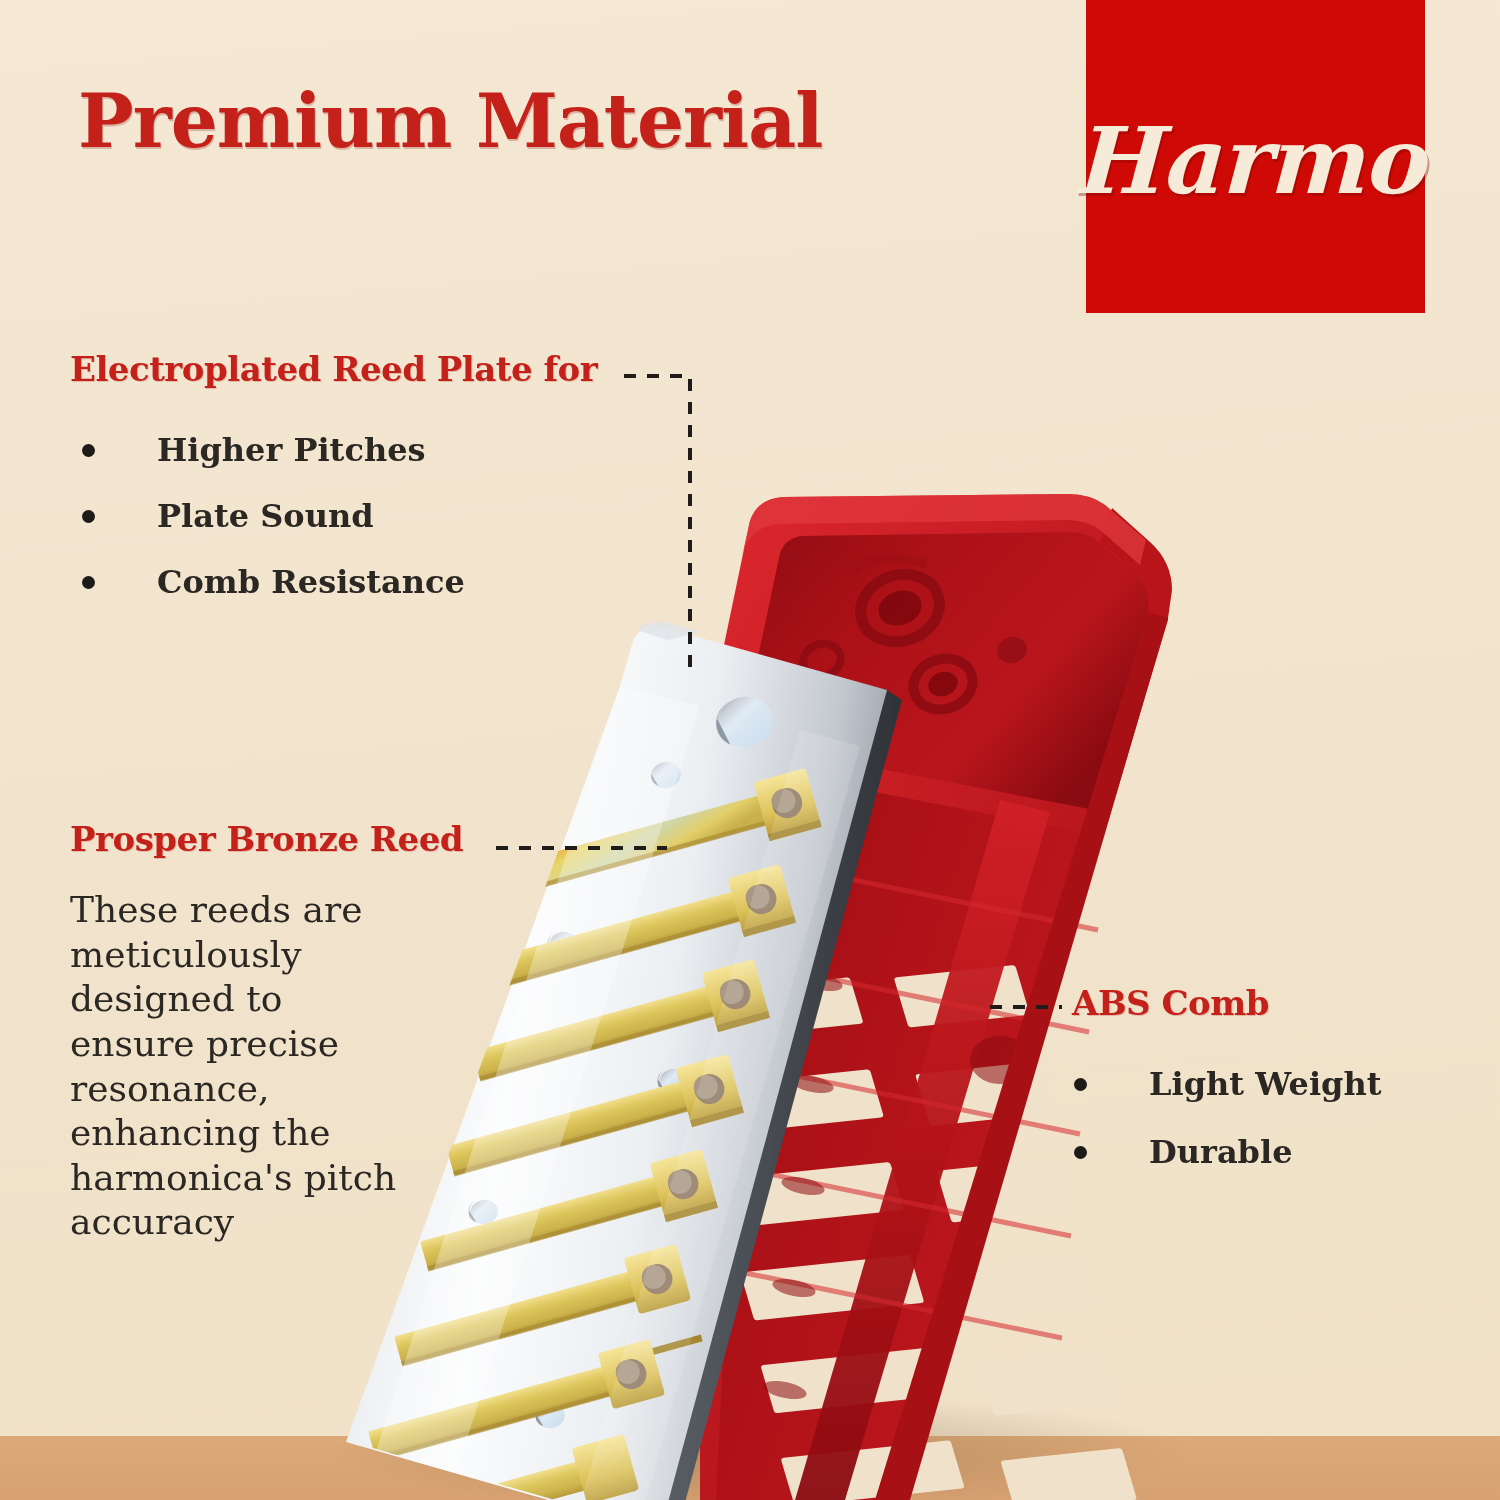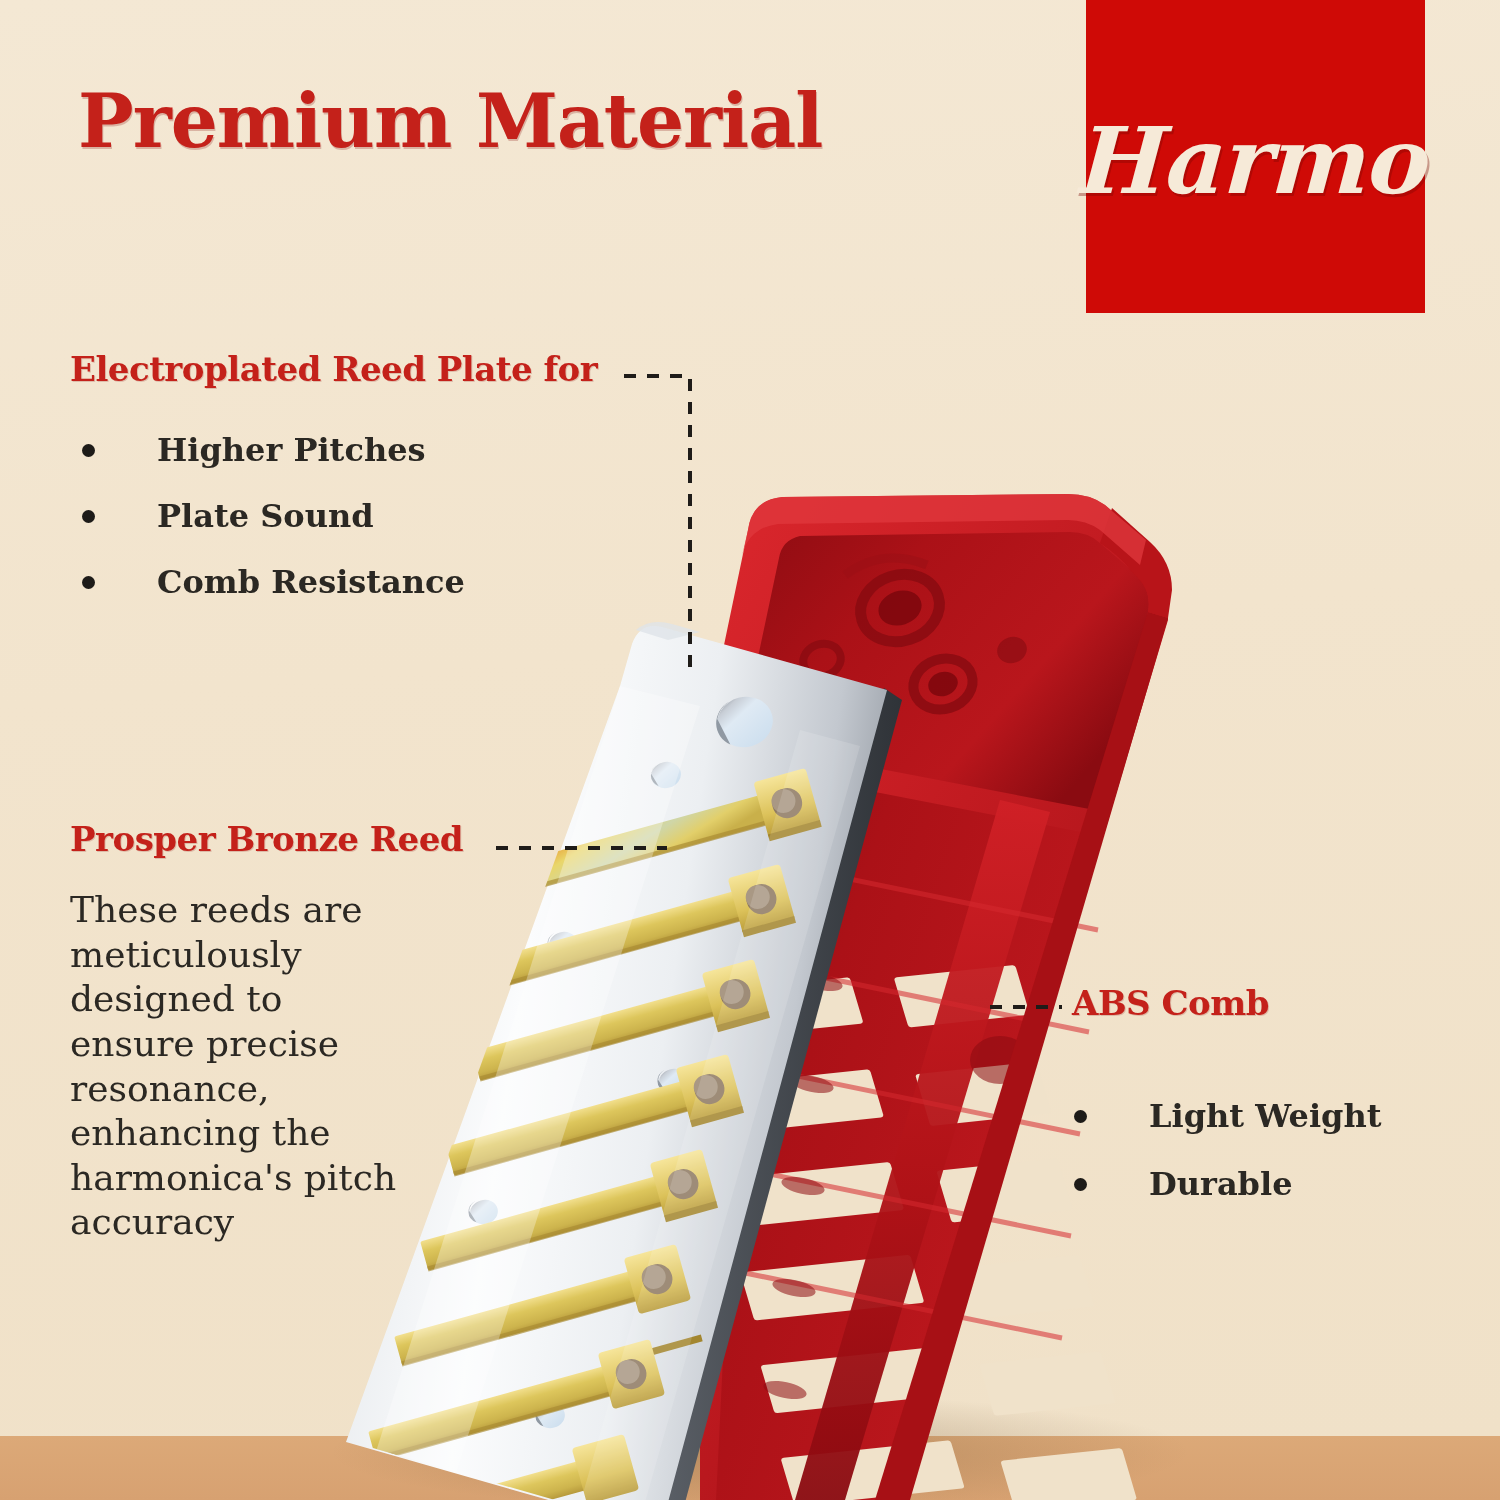--- a/index.html
+++ b/index.html
@@ -45,21 +45,21 @@
   
   .bullet-list{position:absolute;list-style:none;margin:0;padding:0;}
   .bullet-list li{
     font-family:"DejaVu Serif", serif;font-weight:700;font-size:32px;
     color:#2b2823;line-height:1;margin-bottom:34px;
     display:flex;align-items:center;white-space:nowrap;gap:43px;}
   .bullet-list li .dot{width:13px;height:13px;border-radius:50%;
     background:#1d1b18;display:inline-block;margin-right:19px;flex:none;}
   #bullets-reedplate{left:82px;top:434px;}
   #bullets-comb{left:1074px;top:1068px;}
-  #bullets-comb li{margin-bottom:36px;margin-top:32px;}
+  #bullets-comb li{margin-bottom:36px;}
 
   
   .para{position:absolute;left:70px;top:888px;width:345px;
     font-family:"DejaVu Serif", serif;font-size:36px;line-height:1.24;
     color:#2b2823;}
 
   
   .leaders{position:absolute;left:0;top:0;width:1500px;height:1500px;
     pointer-events:none;}
 

